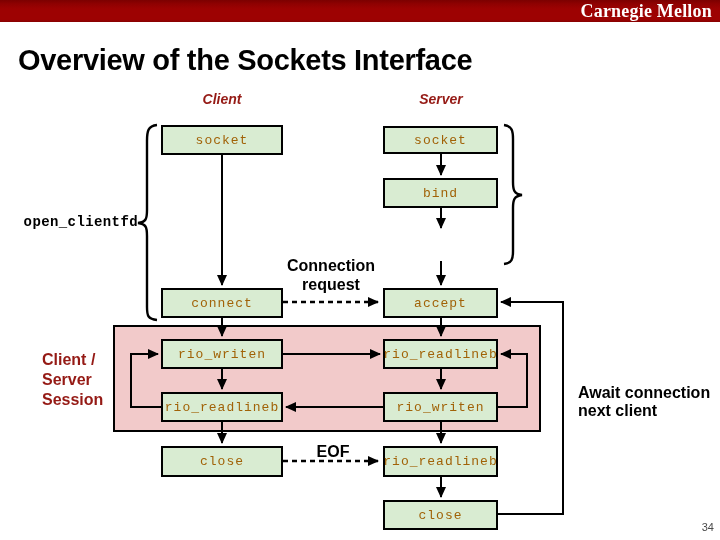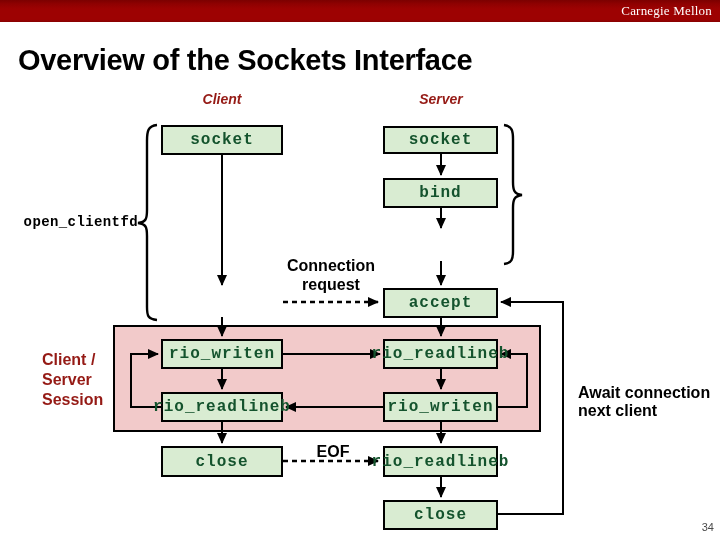--- a/index.html
+++ b/index.html
@@ -7,22 +7,22 @@
     position:relative; width:720px; height:540px; background:#ffffff;
     font-family:"Liberation Sans", sans-serif; overflow:hidden;
   }
   
   #brandbar{
     position:absolute; left:0; top:0; width:720px; height:22px;
     background:linear-gradient(#7c0000 0%, #8f0101 18%, #9d0202 40%, #9d0202 88%, #870000 100%);
     display:flex; align-items:center; justify-content:flex-end;
   }
   #brandbar .brand{
-    color:#ffffff; font-family:"Liberation Serif", serif; font-weight:normal;
-    font-size:13px; padding-right:8px; letter-spacing:0.2px;text-align:right;
+    color:#ffffff; font-family:"Liberation Serif", serif; font-weight:bold;
+    font-size:18px; padding-right:8px; letter-spacing:0.2px;text-align:right;
   }
   
   .slide-title{
     position:absolute; left:18px; top:44px; font-size:29px; font-weight:bold;
     color:#000000; letter-spacing:-0.3px;
   }
   .col-head{
     position:absolute; top:91px; width:122px; text-align:center;
     font-size:14px; font-weight:bold; font-style:italic; color:#951a15;
   }
@@ -30,22 +30,22 @@
   #server-head{left:381px; width:120px;}
   
   .pinkbox{
     position:absolute; left:113px; top:325px; width:428px; height:107px;
     background:#f2caca; border:2px solid #000; box-sizing:border-box; z-index:1;
   }
   svg.wires{position:absolute; left:0; top:0; z-index:2;}
   .gbox{
     position:absolute; background:#d9ecd2; border:2px solid #000; box-sizing:border-box;
     display:flex; align-items:center; justify-content:center;
-    font-family:"Liberation Mono", monospace; font-weight:bold; font-size:16px;
-    letter-spacing:1px; color:#14532d; z-index:3;
+    font-family:"Liberation Mono", monospace; font-weight:normal; font-size:13px;
+    letter-spacing:1px; color:#a16207; z-index:3;
   }
   .lbl{position:absolute; z-index:4; color:#000;}
   .mono-lbl{
     font-family:"Liberation Mono", monospace; font-weight:bold; font-size:14px;
     letter-spacing:0.4px;
   }
   .note{font-weight:bold; font-size:16px; line-height:19px;}
   .red{color:#951a15;}
   .center{text-align:center;}
   #page-num{position:absolute; left:688px; top:521px; width:26px; text-align:right;
@@ -100,20 +100,21 @@
       <line x1="283" y1="461" x2="378" y2="461" marker-end="url(#ah)"></line>
     </g>
 
     <g stroke="#000" stroke-width="2.4" fill="none">
       <path d="M157,125 C148,126 147,131 147,141 L147,210 C147,219 146,222 138,223 C146,224 147,227 147,236 L147,307 C147,316 148,319 157,320"></path>
       <path d="M504,125 C512,126 513,131 513,139 L513,182 C513,190 514,194 522,195 C514,196 513,200 513,208 L513,251 C513,259 512,263 504,264"></path>
     </g>
   </svg>
 
   <div class="gbox" style="left:161px;top:125px;width:122px;height:30px">socket</div>
+  <div class="gbox" style="left:161px;top:288px;width:122px;height:30px">connect</div>
   <div class="gbox" style="left:161px;top:339px;width:122px;height:30px">rio_writen</div>
   <div class="gbox" style="left:161px;top:392px;width:122px;height:30px">rio_readlineb</div>
   <div class="gbox" style="left:161px;top:446px;width:122px;height:31px">close</div>
 
   <div class="gbox" style="left:383px;top:126px;width:115px;height:28px">socket</div>
   <div class="gbox" style="left:383px;top:178px;width:115px;height:30px">bind</div>
   <div class="gbox" style="left:383px;top:288px;width:115px;height:30px">accept</div>
   <div class="gbox" style="left:383px;top:339px;width:115px;height:30px">rio_readlineb</div>
   <div class="gbox" style="left:383px;top:392px;width:115px;height:30px">rio_writen</div>
   <div class="gbox" style="left:383px;top:446px;width:115px;height:31px">rio_readlineb</div>

